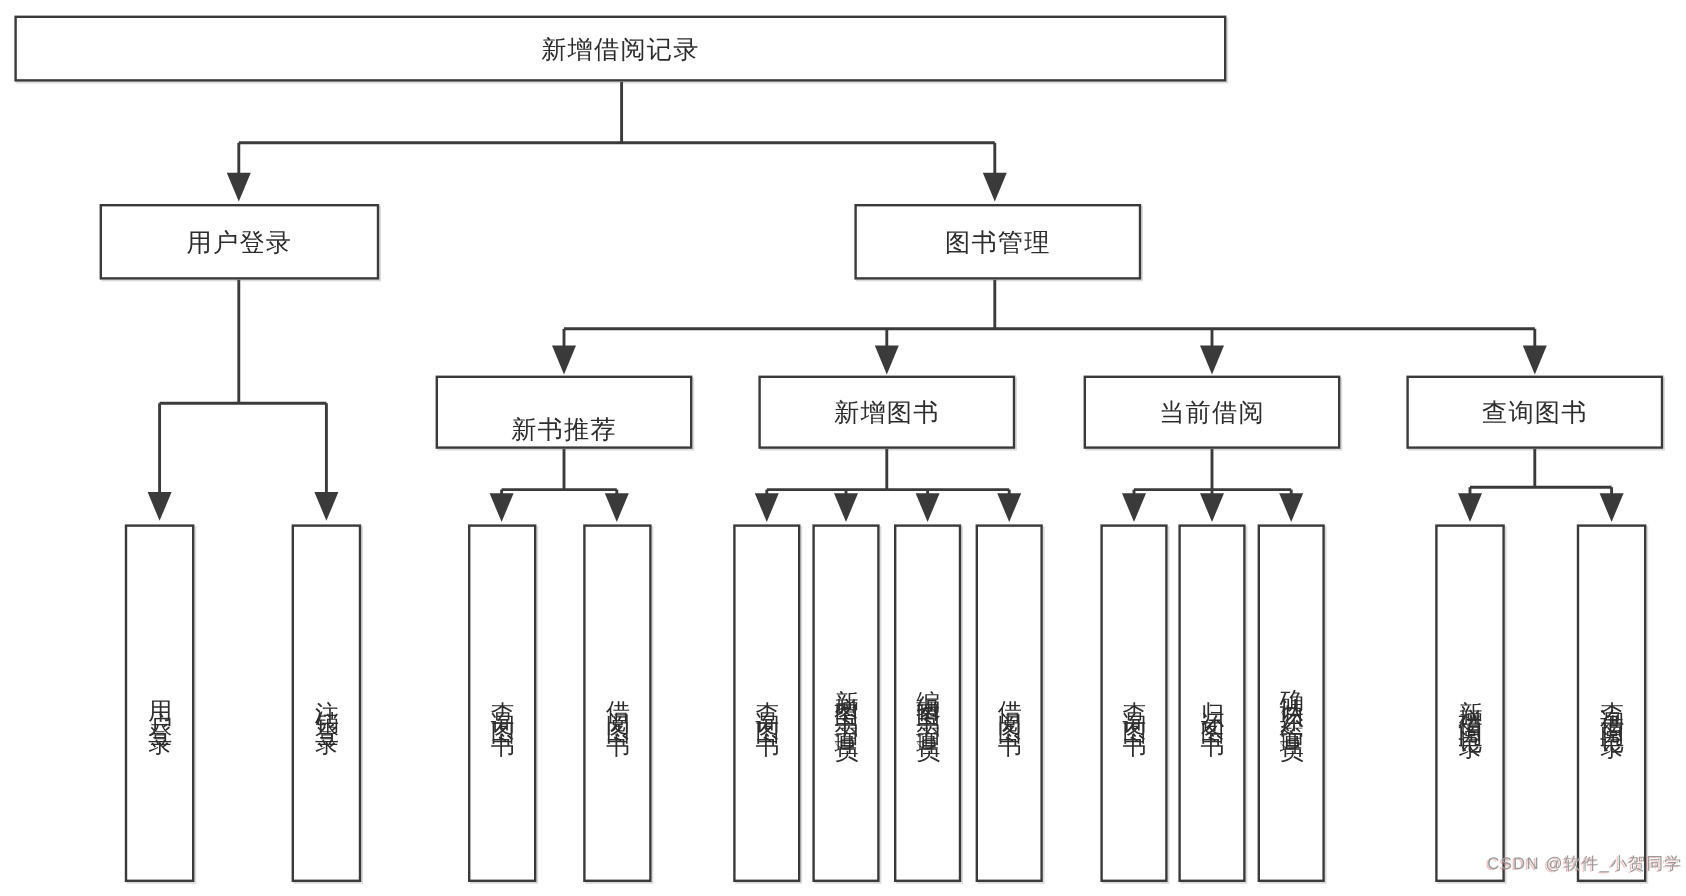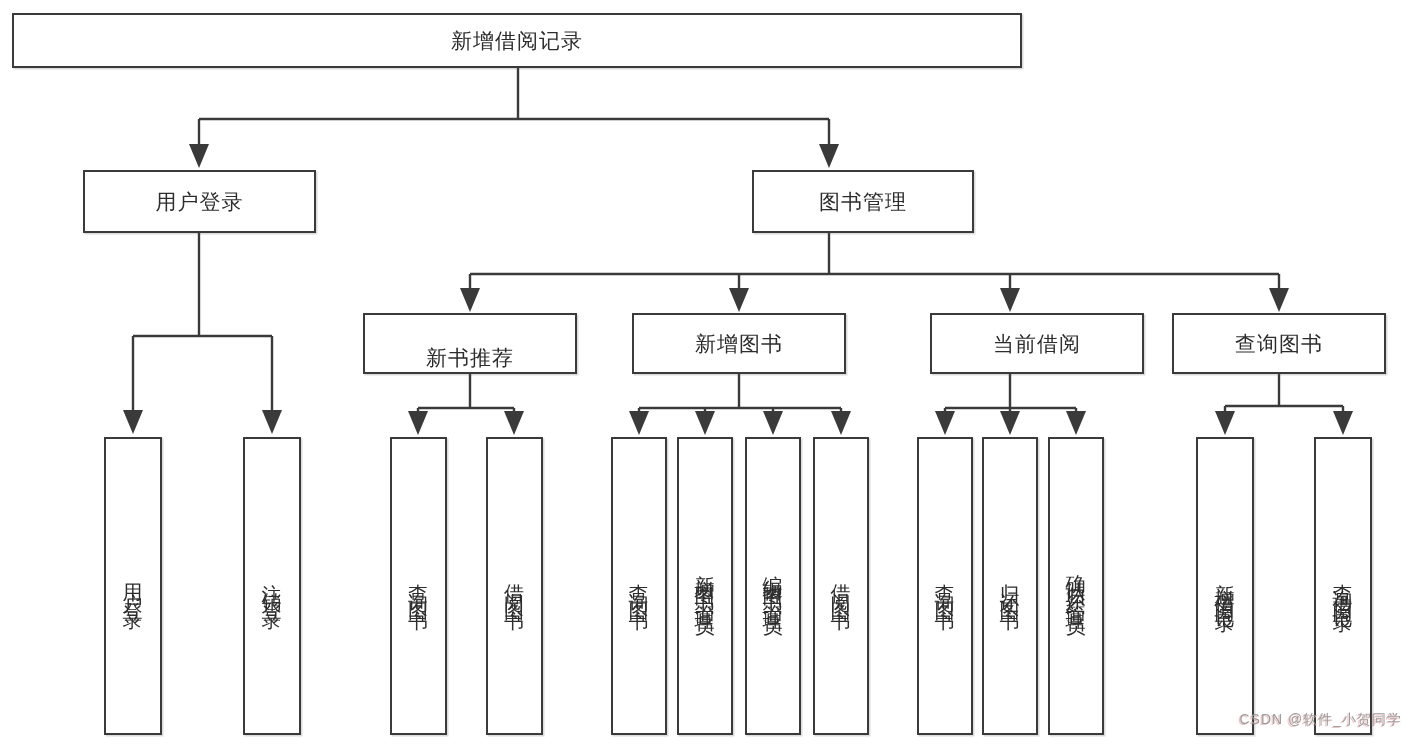--- a/index.html
+++ b/index.html
@@ -112,31 +112,31 @@
       <polygon points="1333,411 1353,411 1343,435" fill="#3a3a3a"></polygon>
     </svg>
 
   <div class="node node-h" style="left:12px; top:13px; width:1010px; height:55px;">
     <span class="lbl">新增借阅记录</span>
   </div>
 
   <div class="node node-h" style="left:83px; top:170px; width:233px; height:63px;">
     <span class="lbl">用户登录</span>
   </div>
-  <div class="node node-h" style="left:712px; top:170px; width:222px; height:63px;margin-left:40px;">
+  <div class="node node-h" style="left:712px; top:170px; width:239px; height:63px;">
     <span class="lbl">图书管理</span>
   </div>
 
   <div class="node node-h" style="left:363px; top:313px; width:214px; height:61px;align-items:flex-end;">
     <span class="lbl">新书推荐</span>
   </div>
   <div class="node node-h" style="left:632px; top:313px; width:214px; height:61px;">
     <span class="lbl">新增图书</span>
   </div>
-  <div class="node node-h" style="left:930px; top:313px; width:214px; height:61px;">
+  <div class="node node-h" style="left:903px; top:313px; width:214px; height:61px;">
     <span class="lbl">当前借阅</span>
   </div>
   <div class="node node-h" style="left:1172px; top:313px; width:214px; height:61px;">
     <span class="lbl">查询图书</span>
   </div>
 
   <div class="node node-v" style="left:104px; top:437px; width:58px; height:298px;">
     <span class="lbl">用户登录</span>
   </div>
   <div class="node node-v" style="left:243px; top:437px; width:58px; height:298px;">

